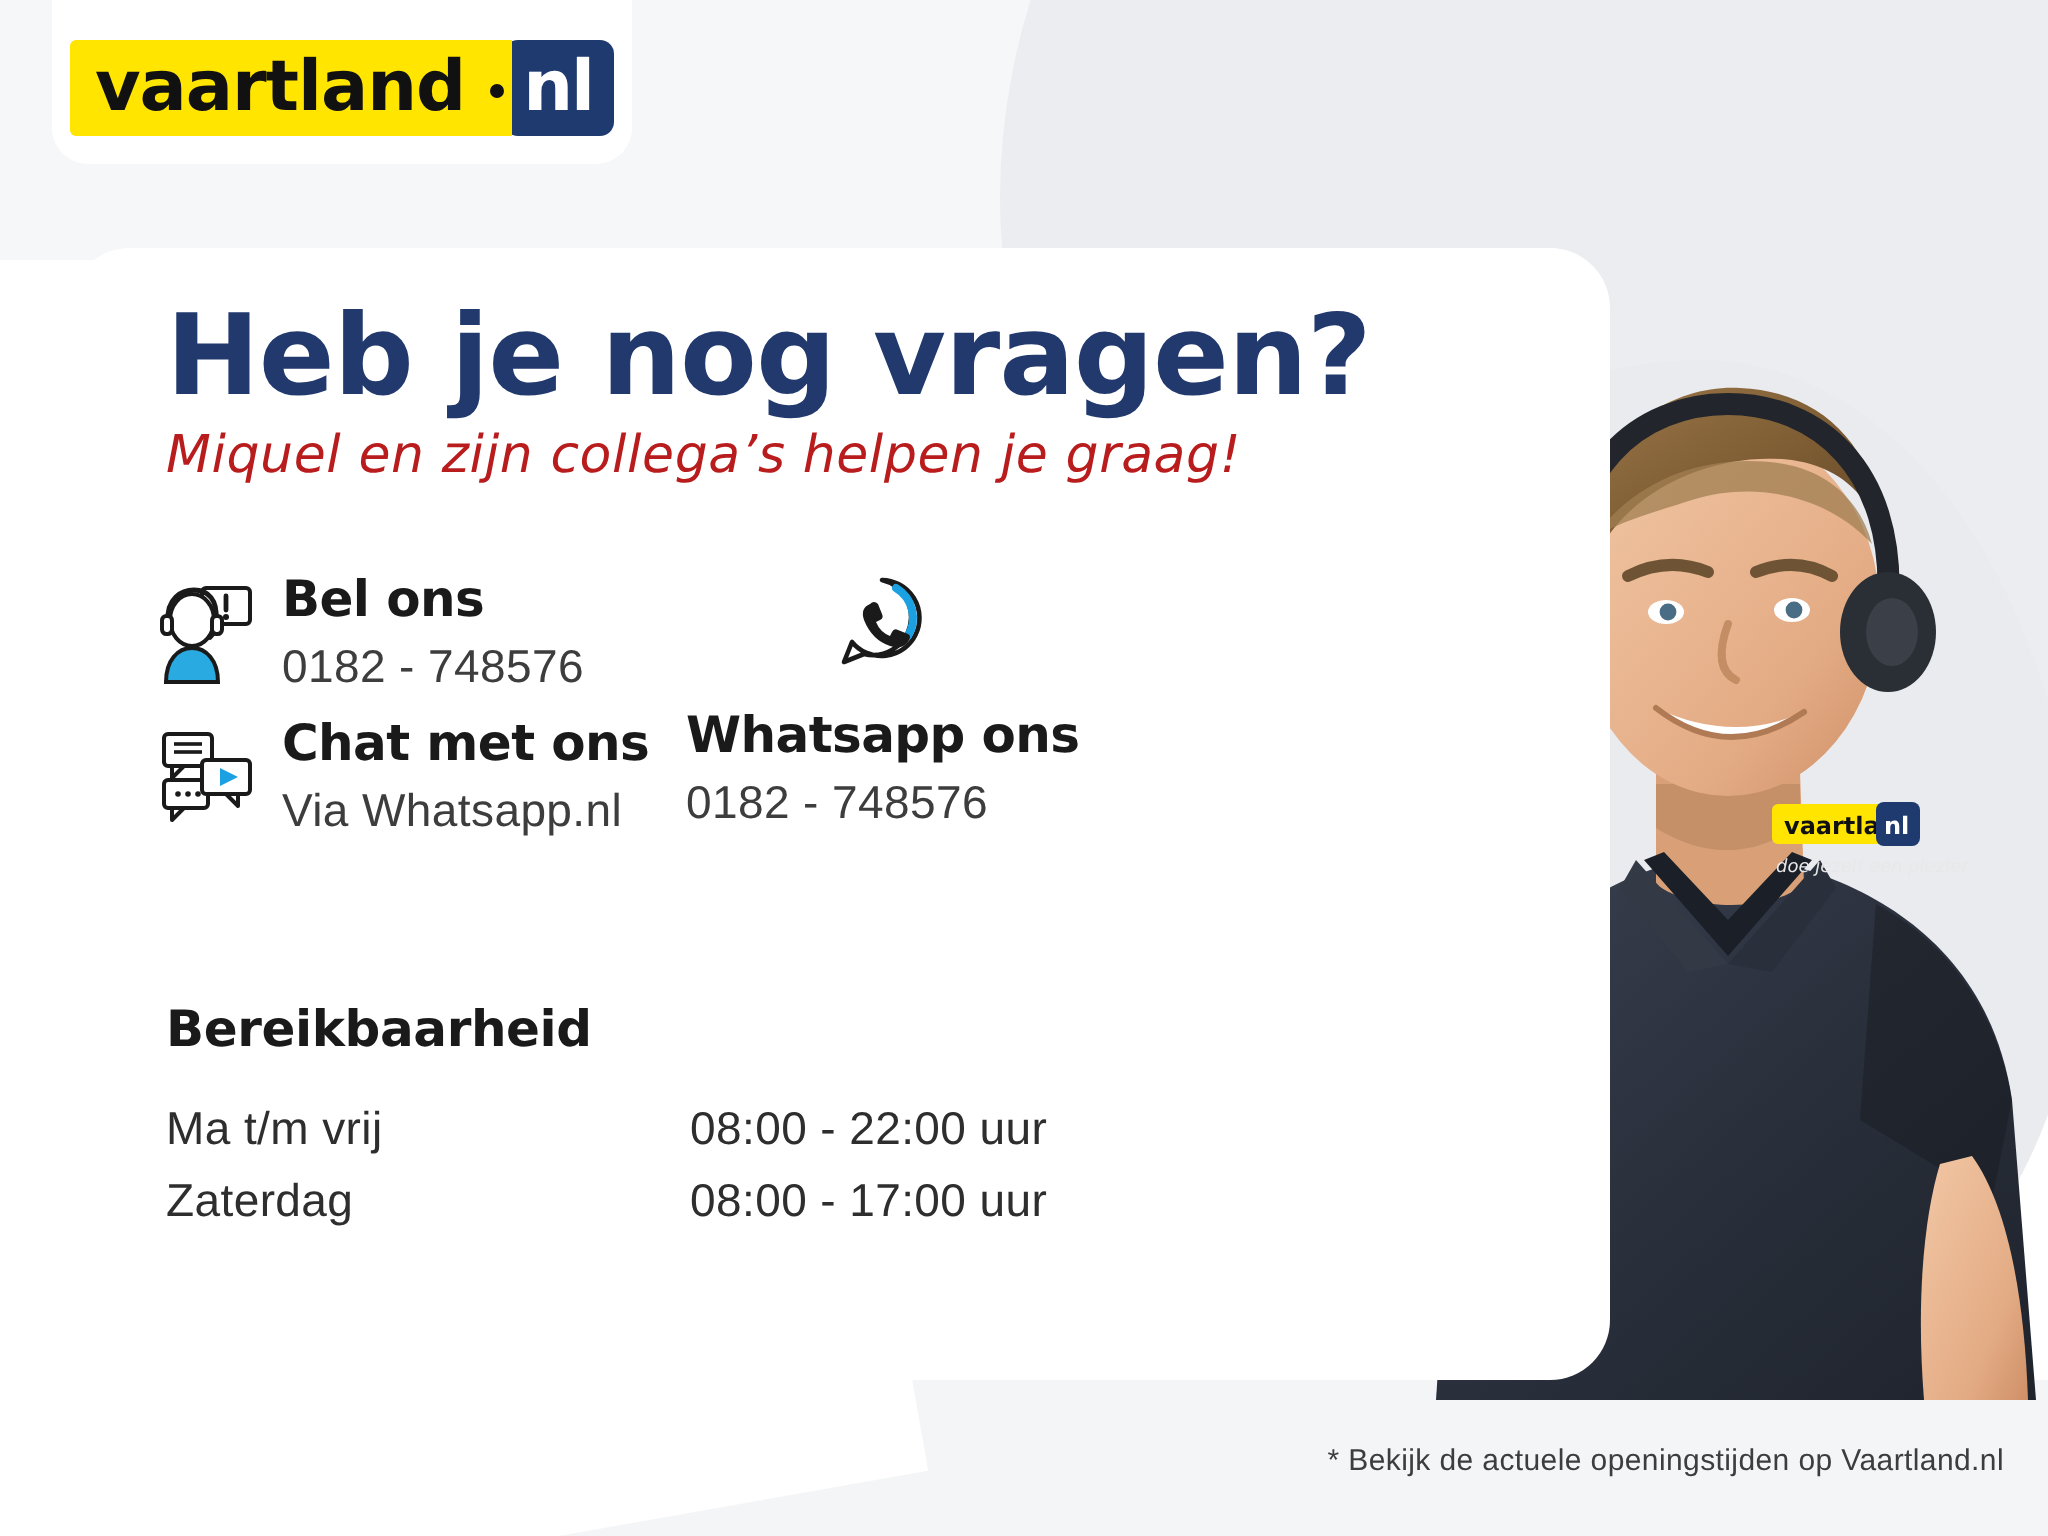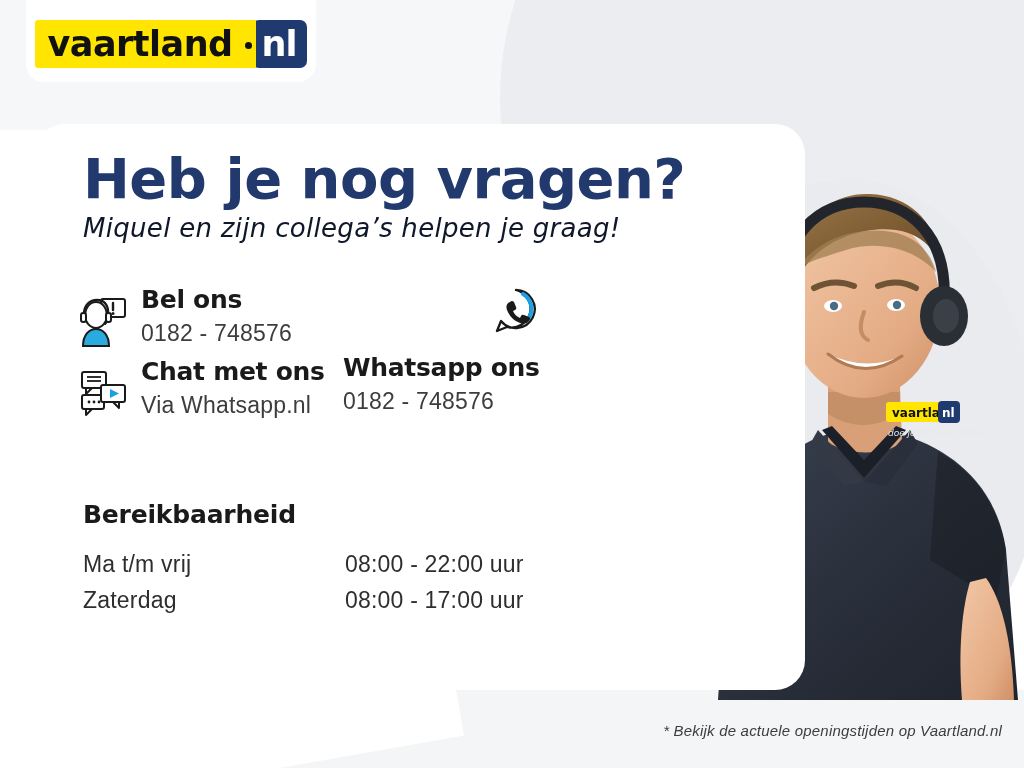--- a/index.html
+++ b/index.html
@@ -158,30 +158,30 @@
     color: #22396e;
     letter-spacing: -0.5px;
   }
   .subheadline {
     position: absolute;
     left: 48px;
     top: 88px;
     font-family: "DejaVu Sans", sans-serif;
     font-size: 26px;
     line-height: 32px;
-    color: #0f172a;
+    color: #b91c1c;
     font-style: italic;
     letter-spacing: 0.3px;
   }
 
   
   .contact-row {
     position: absolute;
     display: flex;
-    align-items: flex-end;
+    align-items: center;
     gap: 14px;
   }
   .c-call   { left: 44px;  top: 160px; }
   .c-whats  { left: 308px; top: 160px; flex-direction: column; }
   .c-chat   { left: 44px;  top: 232px; }
 
   .c-icon {
     width: 48px;
     height: 52px;
     flex: 0 0 48px;
@@ -270,21 +270,20 @@
     width: 330px;
     height: 570px;
   }
 
   
   .footnote {
     position: absolute;
     right: 22px;
     top: 722px;
     font-family: "Liberation Sans", sans-serif;
-    font-style: italic;
     font-size: 15px;
     color: #3d3d3d;
     letter-spacing: 0.2px;
     text-align: center;
   }
 </style>
 </head>
 <body>
 
 <div id="stage">

